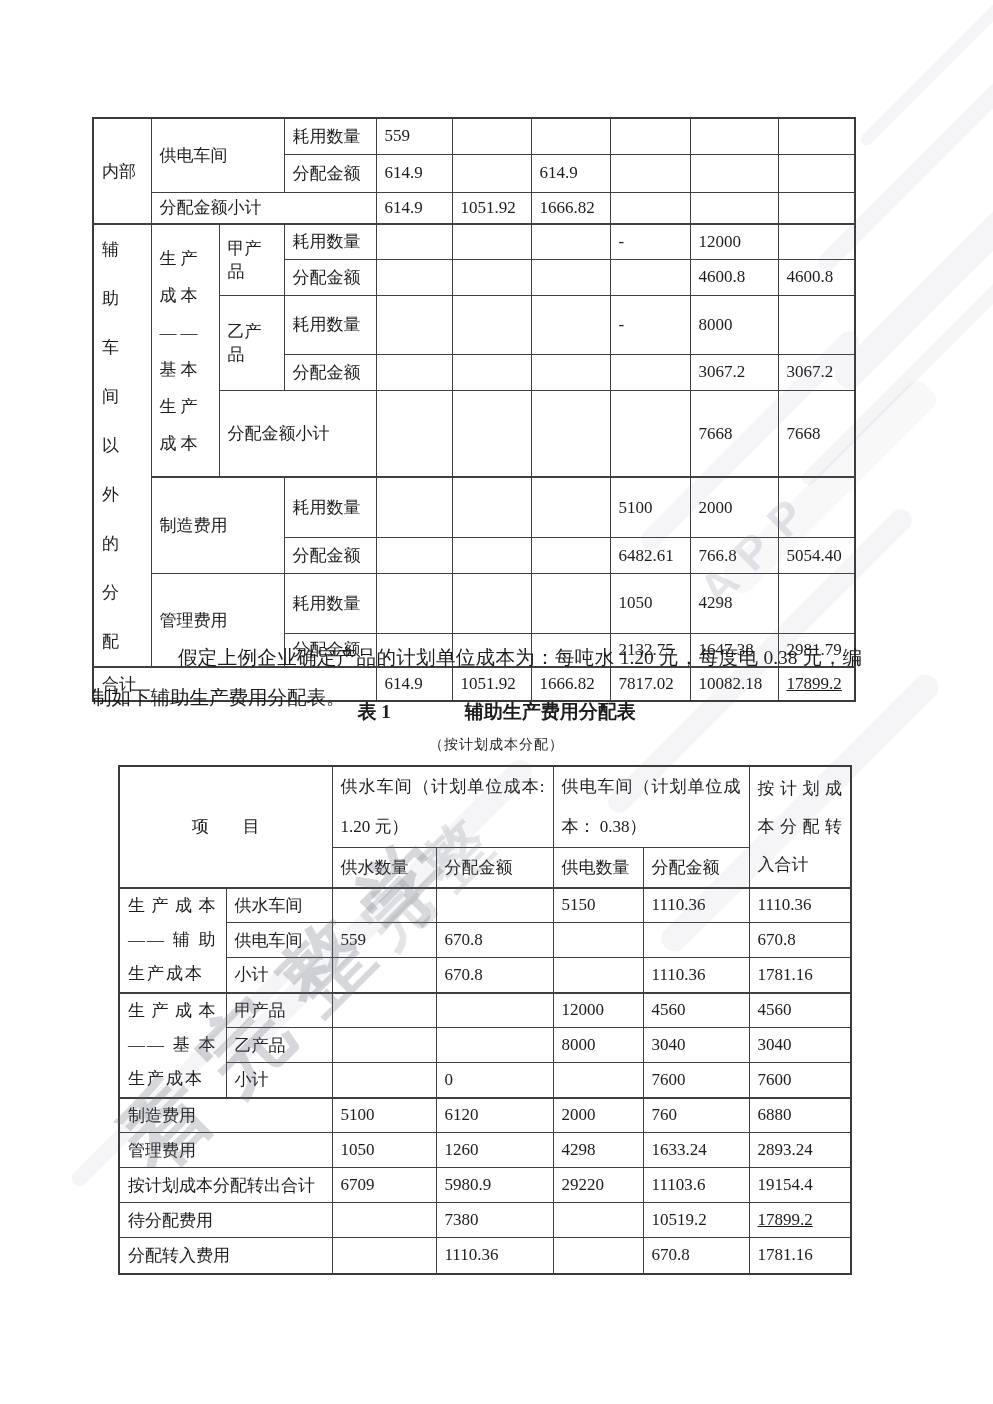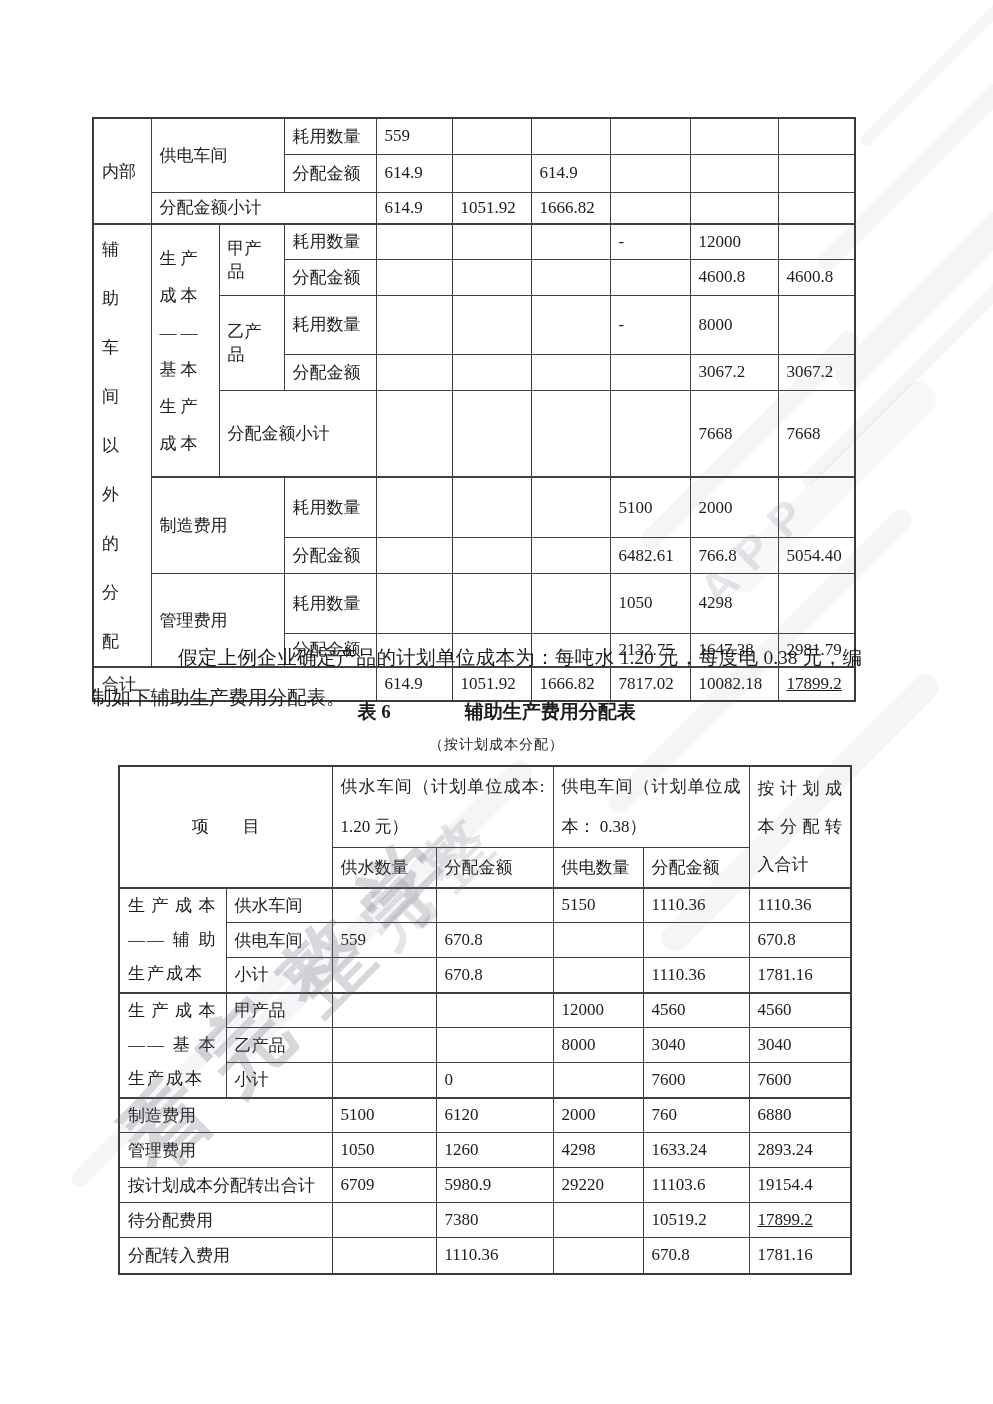--- a/index.html
+++ b/index.html
@@ -198,21 +198,21 @@
     <td class="num">7817.02</td>
     <td class="num">10082.18</td>
     <td class="num sm">17899.2</td>
   </tr>
   </tbody>
 </table>
 
 <div class="para">假定上例企业确定产品的计划单位成本为：每吨水 1.20 元，每度电 0.38 元，编制如下辅助生产费用分配表。</div>
 
 <div class="caption">
-  <span>表 6</span>
+  <span>表 1</span>
   <span>辅助生产费用分配表</span>
 </div>
 <div class="subtitle">（按计划成本分配）</div>
 
 <table class="tbl t2">
   <colgroup>
     <col style="width:107px">
       <col style="width:106px">
       <col style="width:104px">
       <col style="width:117px">

